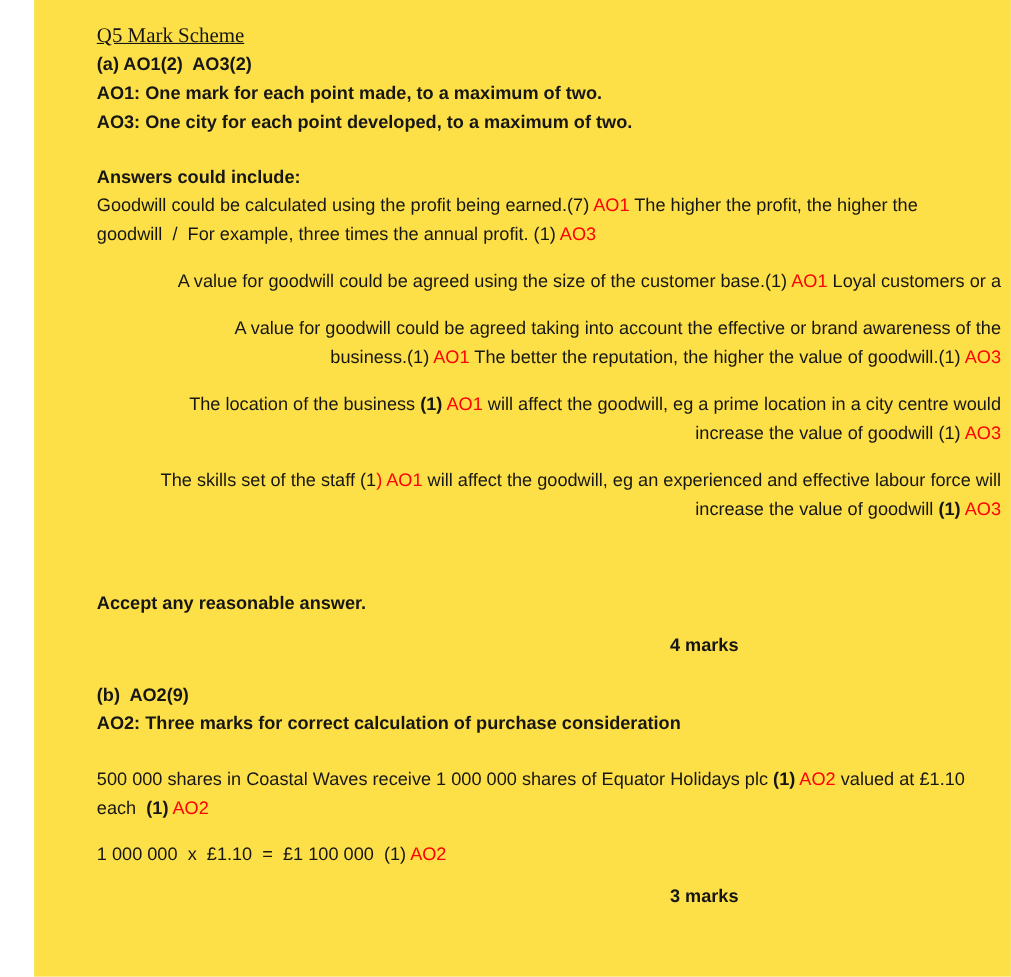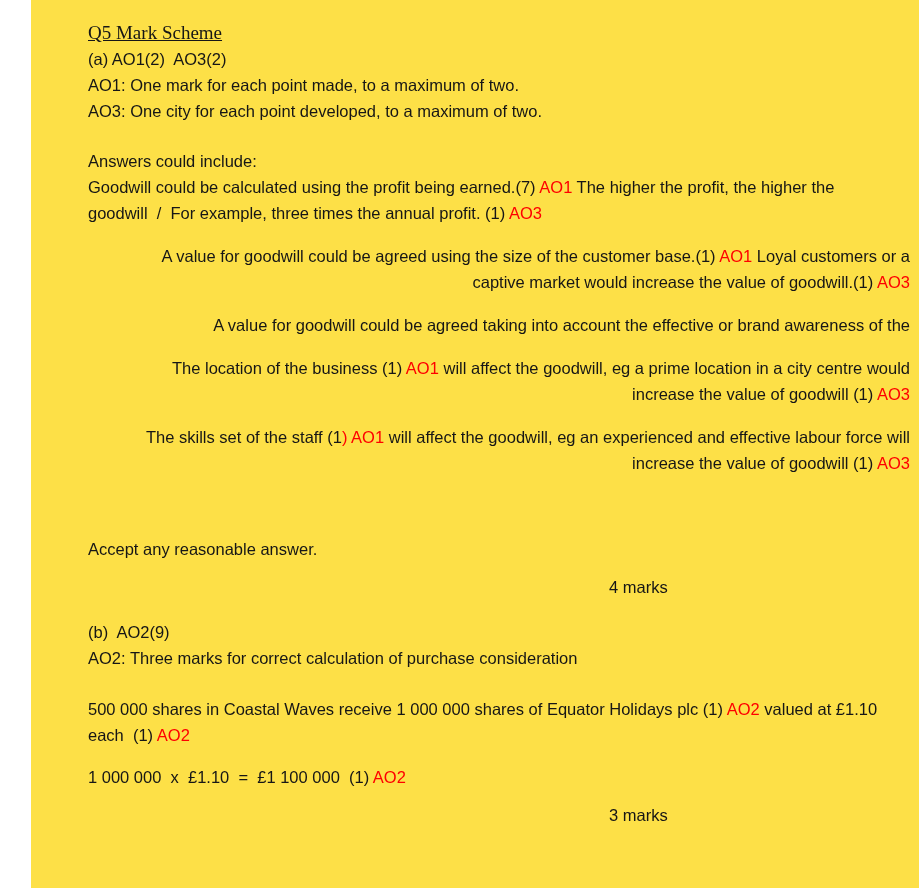--- a/index.html
+++ b/index.html
@@ -26,21 +26,21 @@
     font-weight: normal;
     text-decoration: underline;
     margin: 0;
     line-height: 26px;
     white-space: pre-wrap;
   }
   .line {
     line-height: 26px;
     white-space: pre-wrap;
   }
-  .b, .bold { font-weight: normal; }
+  .b, .bold { font-weight: bold; }
   .red { color: var(--red-color, #fe0000); }
   
   .gap-lead   { margin-top: 24px; }  
   .gap-para   { margin-top: 17px; text-align: right; }  
   .gap-accept { margin-top: 60px; }  
   .gap-marks  { margin-top: 12px; }  
   .gap-partb  { margin-top: 19px; }  
   .gap-body-b { margin-top: 25px; }  
   .gap-calc   { margin-top: 16px; }  
   .marks-line { padding-left: 521px; }
@@ -58,25 +58,25 @@
 
   <div class="line bold gap-lead">Answers could include:</div>
 
   <div>
     <div class="line"><span>Goodwill could be calculated using the profit being earned.(7) </span><span class="red">AO1</span><span> The higher the profit, the higher the</span></div>
     <div class="line"><span>goodwill  /  For example, three times the annual profit. (1) </span><span class="red">AO3</span></div>
   </div>
 
   <div class="gap-para">
     <div class="line"><span>A value for goodwill could be agreed using the size of the customer base.(1) </span><span class="red">AO1</span><span> Loyal customers or a</span></div>
-    <div class="line"><span>captive market would increase the value of goodwill.(1) </span><span class="red">AO3</span></div>
   </div>
 
   <div class="gap-para">
     <div class="line"><span>A value for goodwill could be agreed taking into account the effective or brand awareness of the</span></div>
+    <div class="line"><span>business.(1) </span><span class="red">AO1</span><span> The better the reputation, the higher the value of goodwill.(1) </span><span class="red">AO3</span></div>
   </div>
 
   <div class="gap-para">
     <div class="line"><span>The location of the business </span><span class="b">(1)</span><span> </span><span class="red">AO1</span><span> will affect the goodwill, eg a prime location in a city centre would</span></div>
     <div class="line"><span>increase the value of goodwill (1) </span><span class="red">AO3</span></div>
   </div>
 
   <div class="gap-para">
     <div class="line"><span>The skills set of the staff (1</span><span class="red">) AO1</span><span> will affect the goodwill, eg an experienced and effective labour force will</span></div>
     <div class="line"><span>increase the value of goodwill </span><span class="b">(1)</span><span> </span><span class="red">AO3</span></div>

